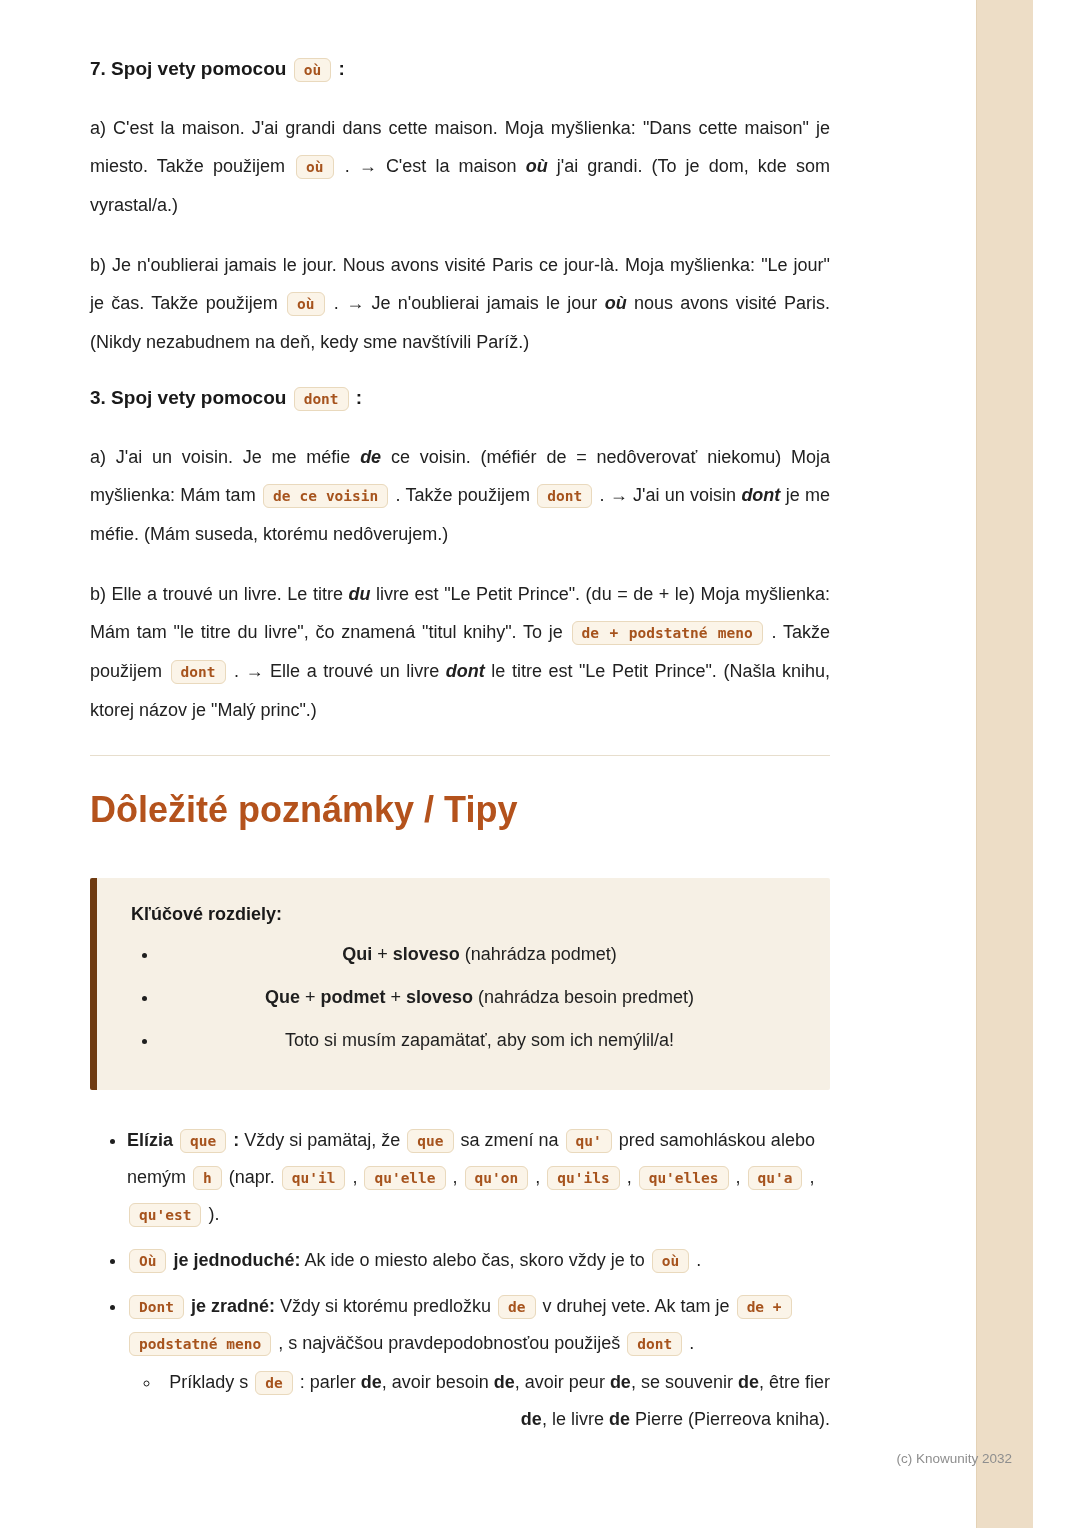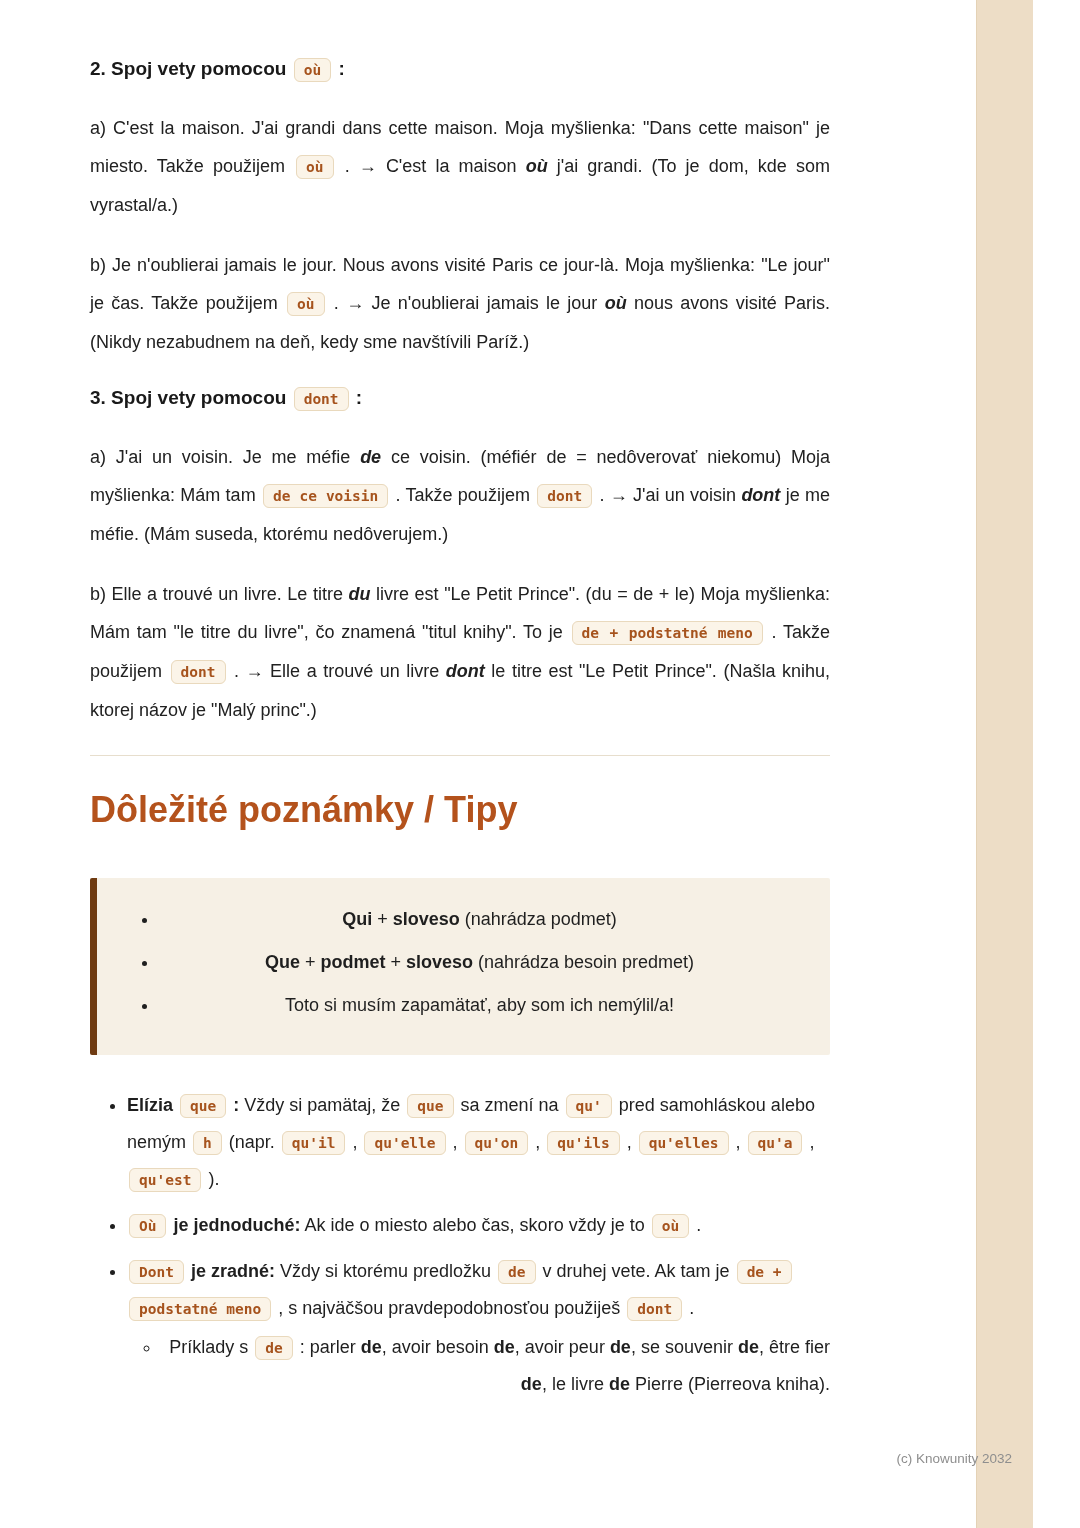--- a/index.html
+++ b/index.html
@@ -51,33 +51,34 @@
 
   .watermark { position: absolute; right: 68px; bottom: 62px; font-size: 13.5px; color: #8e8e8e; }
 </style>
 </head>
 <body>
 
 <div class="page">
   <div class="edge-strip"></div>
 
   <div class="content">
-    <h3 class="sec-h"><span class="bd">2. Spoj vety pomocou </span><span class="chip">où</span><span class="bd"> :</span></h3>
+    <h3 class="sec-h"><span class="bd">7. Spoj vety pomocou </span><span class="chip">où</span><span class="bd"> :</span></h3>
     <p class="para"><span class="it">a) C'est la maison. J'ai grandi dans cette maison. Moja myšlienka: </span><span>"Dans cette maison" je miesto. Takže použijem </span><span class="chip">où</span><span> . → </span><span class="it">C'est la maison </span><span class="bdit">où</span><span class="it"> j'ai grandi.</span><span> (To je dom, </span><span class="it">kde</span><span> som vyrastal/a.)</span></p>
     <p class="para"><span class="it">b) Je n'oublierai jamais le jour. Nous avons visité Paris ce jour-là. Moja myšlienka: </span><span>"Le jour" je čas. Takže použijem </span><span class="chip">où</span><span> . → </span><span class="it">Je n'oublierai jamais le jour </span><span class="bdit">où</span><span class="it"> nous avons visité Paris.</span><span> (Nikdy nezabudnem na deň, </span><span class="it">kedy</span><span> sme navštívili Paríž.)</span></p>
 
     <h3 class="sec-h"><span class="bd">3. Spoj vety pomocou </span><span class="chip">dont</span><span class="bd"> :</span></h3>
     <p class="para"><span class="it">a) J'ai un voisin. Je me méfie </span><span class="bdit">de</span><span class="it"> ce voisin.</span><span> (méfiér de = nedôverovať niekomu) </span><span class="it">Moja myšlienka:</span><span> Mám tam </span><span class="chip">de ce voisin</span><span> . Takže použijem </span><span class="chip">dont</span><span> . → </span><span class="it">J'ai un voisin </span><span class="bdit">dont</span><span class="it"> je me méfie.</span><span> (Mám suseda, </span><span class="it">ktorému</span><span> nedôverujem.)</span></p>
     <p class="para"><span class="it">b) Elle a trouvé un livre. Le titre </span><span class="bdit">du</span><span class="it"> livre est "Le Petit Prince".</span><span> (du = de + le) </span><span class="it">Moja myšlienka:</span><span> Mám tam "le titre du livre", čo znamená "titul </span><span class="it">knihy</span><span>". To je </span><span class="chip">de + podstatné meno</span><span> . Takže použijem </span><span class="chip">dont</span><span> . → </span><span class="it">Elle a trouvé un livre </span><span class="bdit">dont</span><span class="it"> le titre est "Le Petit Prince".</span><span> (Našla knihu, </span><span class="it">ktorej</span><span> názov je "Malý princ".)</span></p>
 
     <hr class="divider">
 
     <h1 class="big-h">Dôležité poznámky / Tipy</h1>
 
     <div class="callout">
+      <p class="callout-title">Kľúčové rozdiely:</p>
       <ul class="callout-list">
         <li><span class="bd">Qui</span><span> + </span><span class="bd">sloveso</span><span> (nahrádza podmet)</span></li>
         <li><span class="bd">Que</span><span> + </span><span class="bd">podmet</span><span> + </span><span class="bd">sloveso</span><span> (nahrádza besoin predmet)</span></li>
         <li><span class="it">Toto si musím zapamätať, aby som ich nemýlil/a!</span></li>
       </ul>
     </div>
 
     <ul class="tips">
       <li>
         <span><span class="bd">Elízia </span><span class="chip">que</span><span class="bd"> :</span><span> Vždy si pamätaj, že </span><span class="chip">que</span><span> sa zmení na </span><span class="chip">qu'</span><span> pred samohláskou alebo nemým </span><span class="chip">h</span><span> (napr. </span><span class="chip">qu'il</span><span> , </span><span class="chip">qu'elle</span><span> , </span><span class="chip">qu'on</span><span> , </span><span class="chip">qu'ils</span><span> , </span><span class="chip">qu'elles</span><span> , </span><span class="chip">qu'a</span><span> , </span><span class="chip">qu'est</span><span> ).</span></span>

